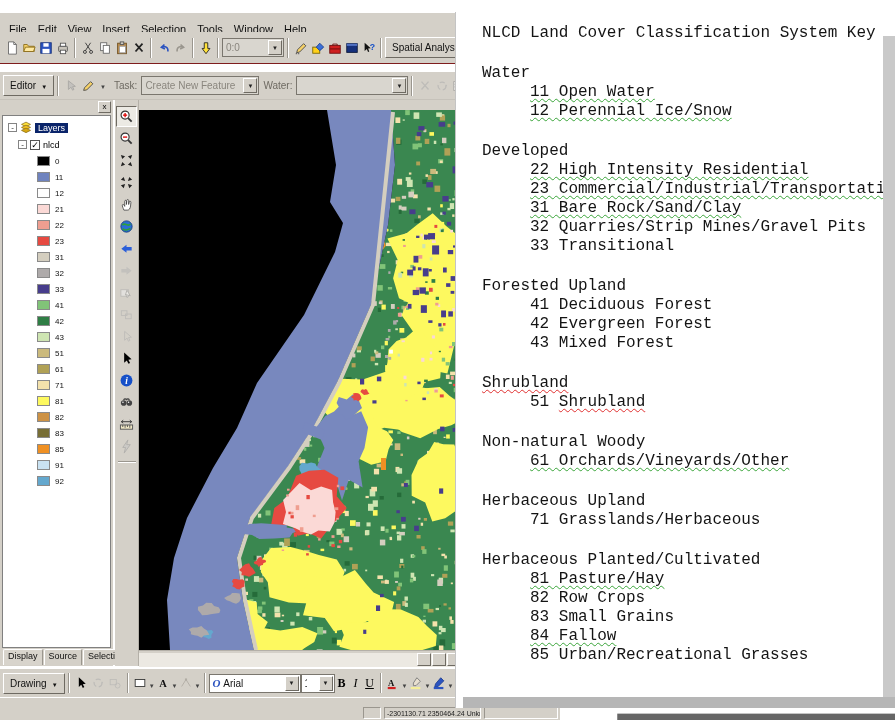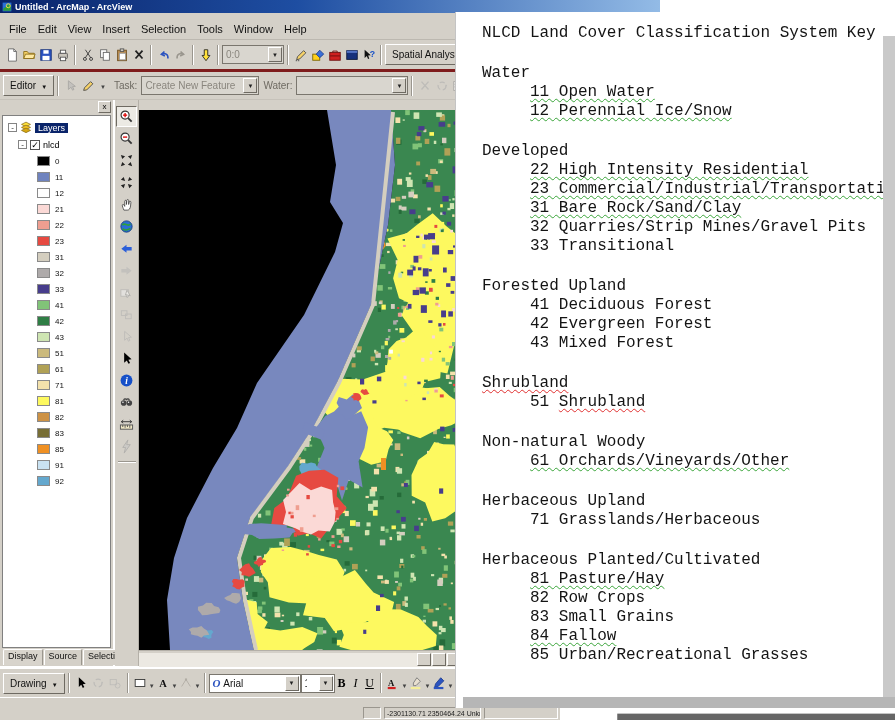--- a/index.html
+++ b/index.html
@@ -7,21 +7,21 @@
 #app{position:absolute;inset:0}
 
 .titlebar{position:absolute;left:0;top:0;width:660px;height:13px;background:linear-gradient(90deg,#0a246a,#1e4ea2 45%,#93bbe6);display:flex;align-items:center;gap:3px;padding-left:2px}
 .title-text{color:#fff;font-size:9px;font-weight:bold;white-space:nowrap}
 .app-icon svg{display:block}
 
 .menubar{position:absolute;left:0;top:13px;width:895px;height:27px;background:#d4d0c8;border-bottom:1px solid #bcb8b0;display:flex;align-items:flex-end;gap:1px;padding:0 4px 3px}
 .menu-item{font-size:11px;padding:1px 5px;color:#111}
 
 .tb{position:absolute;background:#d4d0c8;display:flex;align-items:center}
-.tb-std{left:0;top:40px;width:895px;height:32px;border-bottom:3px solid #7f1d1d;padding-left:3px}
+.tb-std{left:0;top:32px;width:895px;height:32px;border-bottom:1px solid #7f1d1d;padding-left:3px}
 .tb-ed{left:0;top:72px;width:895px;height:28px;padding-left:3px;border-bottom:1px solid #c6c2ba}
 .tb-draw{left:0;top:668px;width:895px;height:29px;border-top:1px solid #fff;padding-left:3px}
 .tbtn{width:17px;height:22px;display:flex;align-items:center;justify-content:center;flex:0 0 auto}
 .tbtn svg{display:block}
 .disabled{filter:grayscale(1) opacity(.55)}
 .sep{width:2px;height:20px;border-left:1px solid #9a968e;border-right:1px solid #fff;margin:0 3px;flex:0 0 auto}
 .combo{height:19px;background:#fff;border:1px solid #7a766e;display:flex;align-items:center;font-size:10px;padding-left:3px;flex:0 0 auto}
 .combo .cval{flex:1;white-space:nowrap;overflow:hidden;color:#111}
 .combo.gray{background:#d9d6cf}
 .combo.gray .cval{color:#8a867e}
@@ -72,30 +72,20 @@
 .u-green{text-decoration-color:#3aa53a}
 .u-red{text-decoration-color:#e03030}
 .doc-vscroll{position:absolute;right:0;top:24px;bottom:10px;width:12px;background:#c9c9c9}
 .doc-hscroll{position:absolute;left:7px;right:0;bottom:0;height:11px;background:#b6b6b6}
 </style>
 </head>
 <body>
 
 <div id="app">
 
-  <div class="titlebar">
-    <span class="app-icon">
-        <svg width="10" height="10" viewBox="0 0 16 16">
-          <rect x="1" y="1" width="14" height="14" fill="#2a6fd6"></rect>
-          <path d="M2 11c2-4 5-1 6-5 1-3 4-2 6-1v9H2z" fill="#2d9e3a"></path>
-          <circle cx="10" cy="6" r="3.2" fill="none" stroke="#ffe13a" stroke-width="1.4"></circle>
-        </svg>
-      </span>
-    <span class="title-text">Untitled - ArcMap - ArcView</span>
-  </div>
 
   <div class="menubar" id="menubar">
       <span class="menu-item">File</span>
       <span class="menu-item">Edit</span>
       <span class="menu-item">View</span>
       <span class="menu-item">Insert</span>
       <span class="menu-item">Selection</span>
       <span class="menu-item">Tools</span>
       <span class="menu-item">Window</span>
       <span class="menu-item">Help</span>

